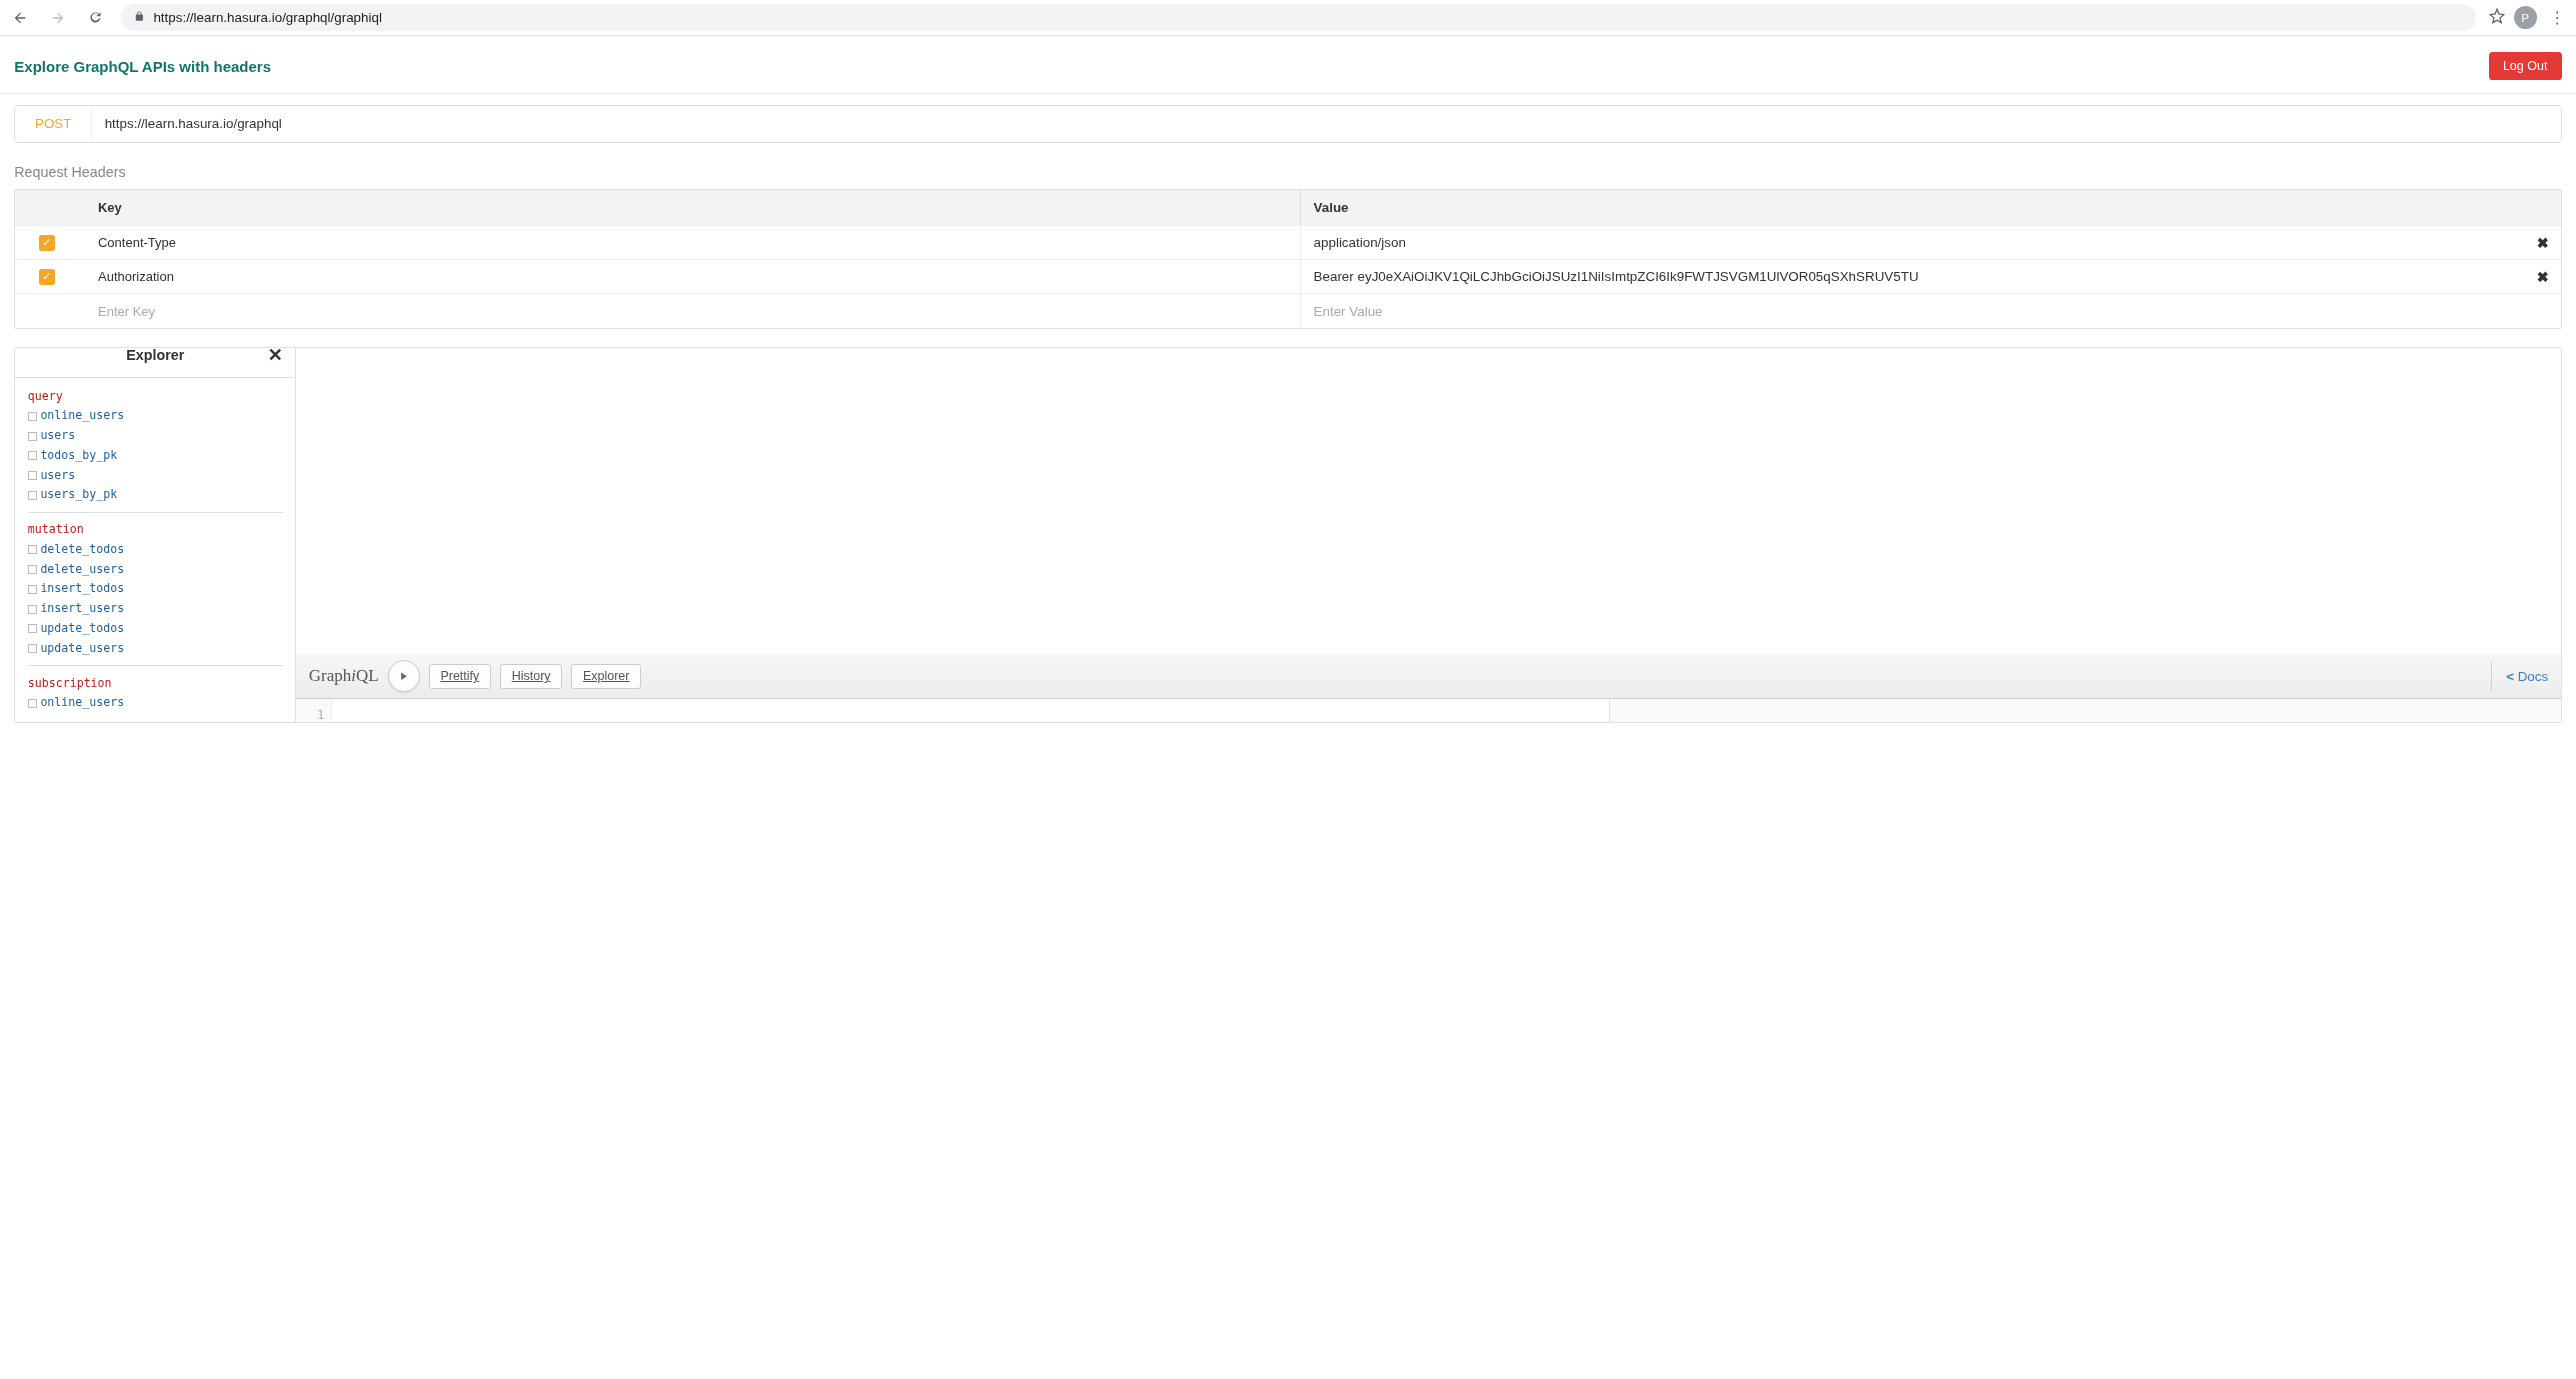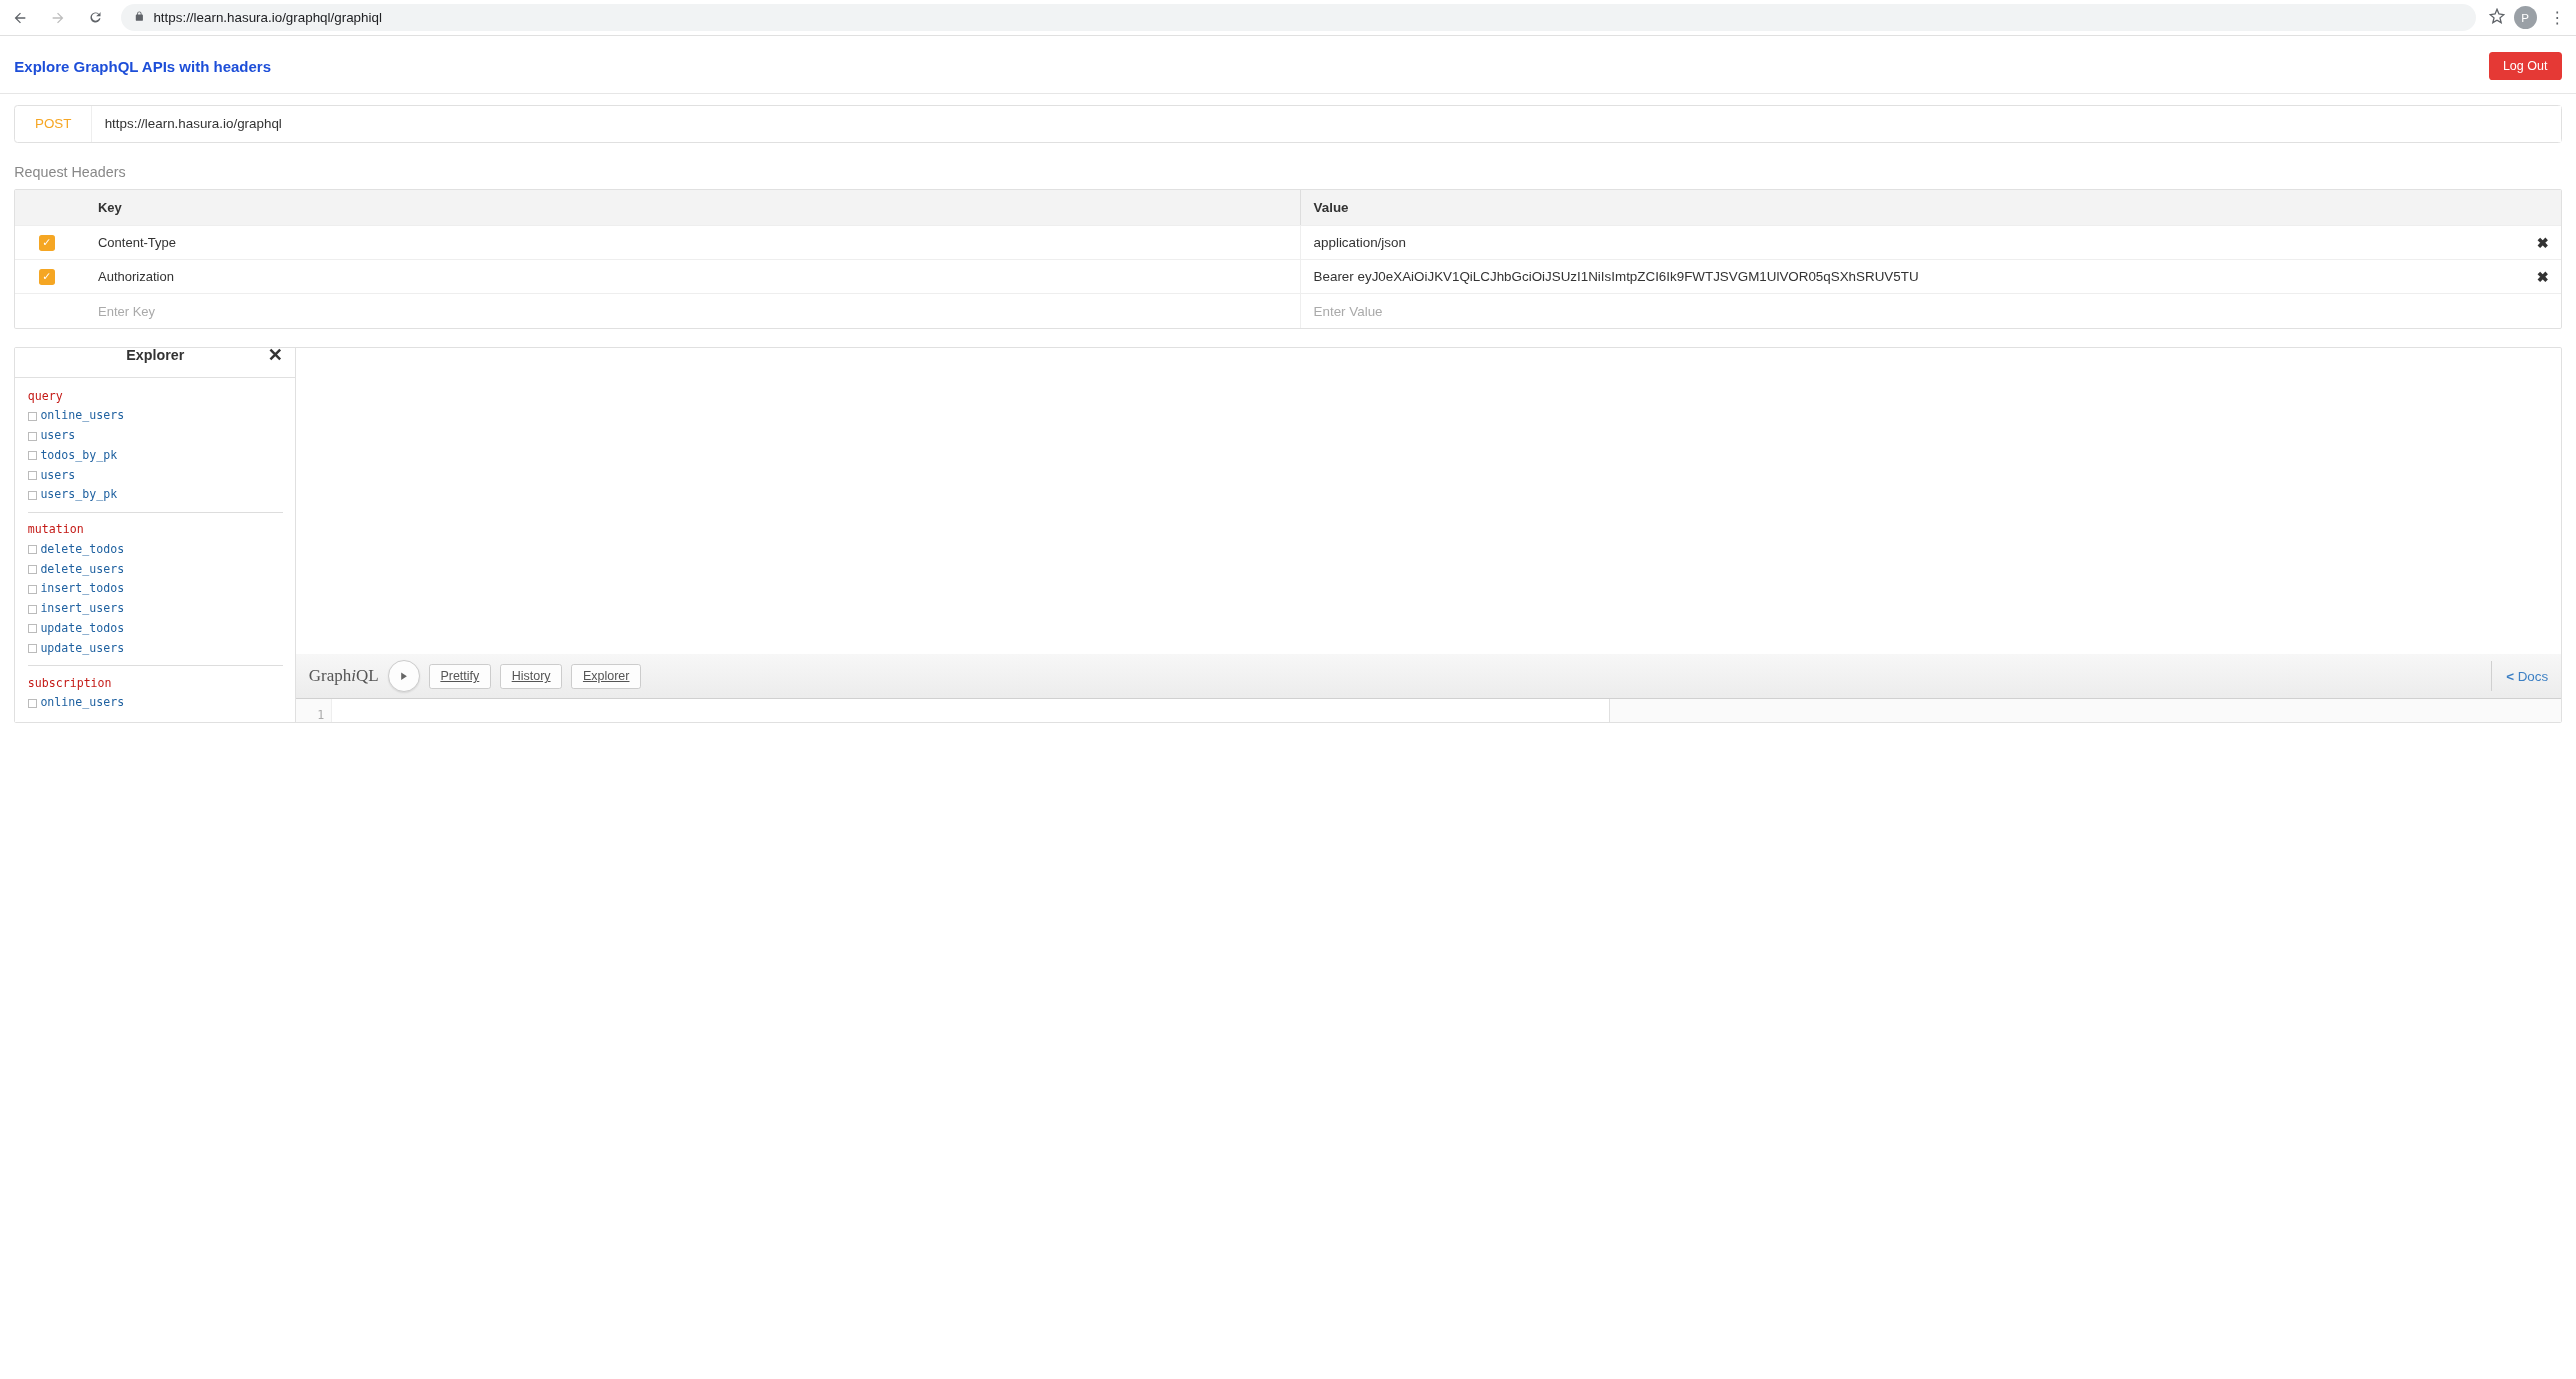--- a/index.html
+++ b/index.html
@@ -10,21 +10,21 @@
 .nav-btn { width: 25px; height: 25px; display: flex; align-items: center; justify-content: center; color: #5f6368; cursor: pointer; border-radius: 50%; }
 .nav-btn.disabled { color: #bdbdbd; cursor: default; }
 .url-bar { flex: 1; display: flex; align-items: center; background: #f1f3f4; border-radius: 14.3px; height: 27px; padding: 0 12.5px; gap: 9px; color: #5f6368; font-size: 13.4px; }
 .url-bar .lock { font-size: 11.6px; }
 .url-text { color: #202124; }
 .chrome-actions { display: flex; align-items: center; gap: 9px; }
 .avatar { width: 23px; height: 23px; border-radius: 50%; background: #9aa0a6; color: #fff; display: flex; align-items: center; justify-content: center; font-size: 11.6px; font-weight: 500; }
 
 
 .page-header { display: flex; align-items: center; justify-content: space-between; padding: 16px 14.3px 12.5px; border-bottom: 0.9px solid #e6e6e6; }
-.page-title { font-size: 15px; font-weight: 700; color: #1d4ed8; }
+.page-title { font-size: 15px; font-weight: 700; color: #0f766e; }
 .logout-btn { background: #e53935; color: #fff; border: none; border-radius: 3.6px; padding: 7.2px 14.3px; font-size: 12.5px; font-weight: 500; cursor: pointer; }
 
 
 .endpoint-row { display: flex; align-items: stretch; margin: 10.7px 14.3px 7.2px; border: 0.9px solid #e0e0e0; border-radius: 3.6px; background: #fff; height: 38px; }
 .method-label { display: flex; align-items: center; padding: 0 19.7px; font-weight: 400; color: #f6a623; font-size: 13.4px; border-right: 0.9px solid #eee; }
 .endpoint-input { flex: 1; border: none; outline: none; padding: 0 12.5px; font-size: 13.4px; color: #333; }
 
 
 .section-label { padding: 14.3px 14.3px 9px; color: #888; font-size: 14.3px; font-weight: 500; }
 .headers-table { margin: 0 14.3px; border: 0.9px solid #e0e0e0; border-radius: 1.8px; }

